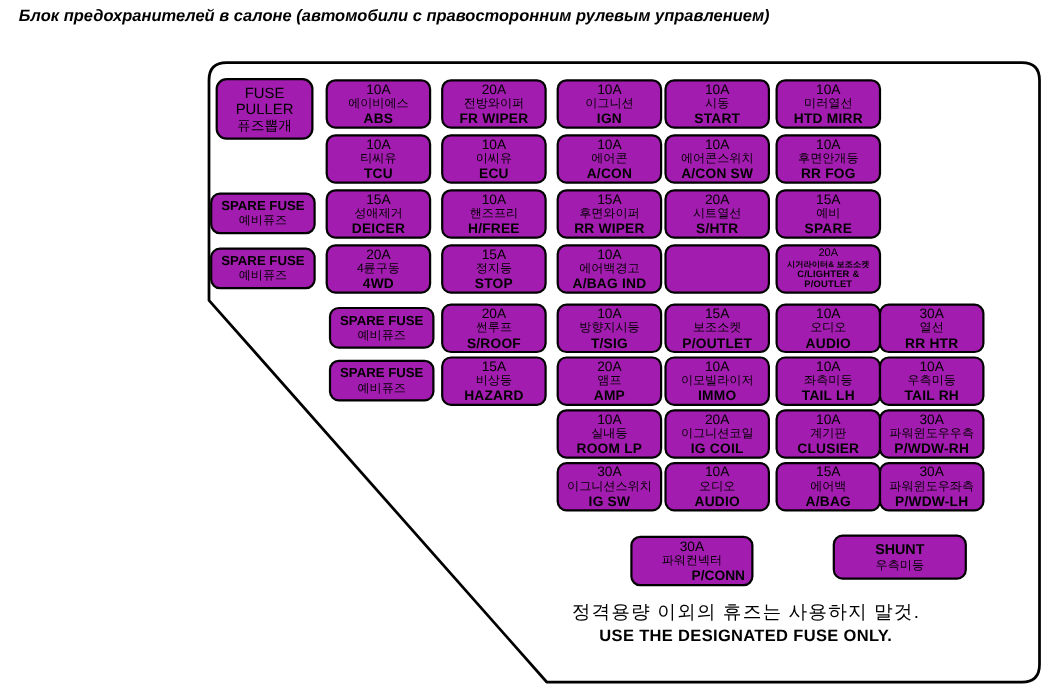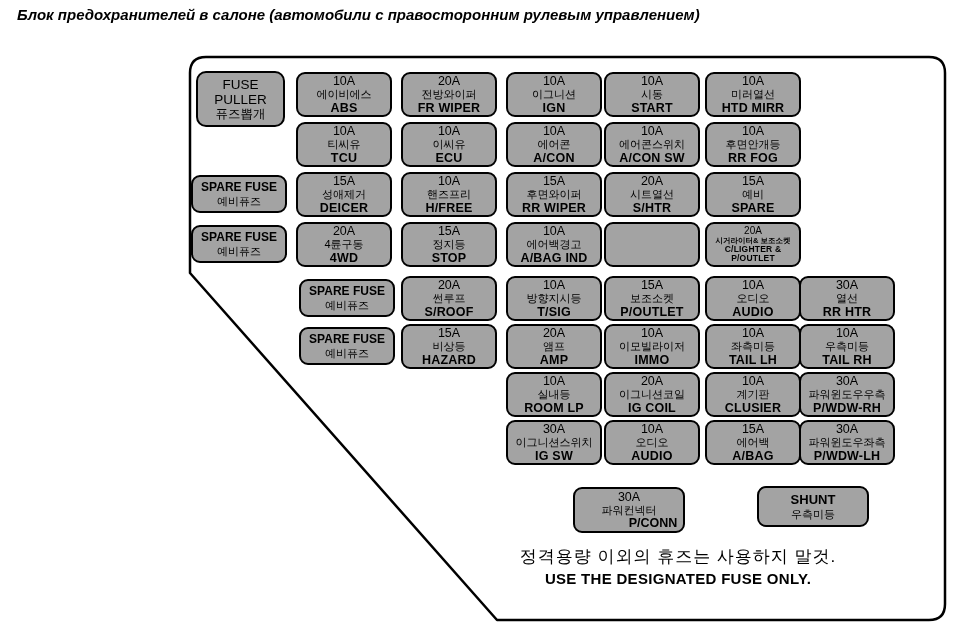--- a/index.html
+++ b/index.html
@@ -1,41 +1,41 @@
 <!DOCTYPE html>
 <html><head>
 <meta charset="utf-8">
 <style>
   * { margin:0; padding:0; box-sizing:border-box; }
   html,body { width:965px; height:632px; background:#fff; overflow:hidden; }
   body { font-family:"Liberation Sans", sans-serif; color:#000; position:relative; }
   .title { position:absolute; left:17px; top:6px; font-size:15px; font-weight:bold; font-style:italic; white-space:nowrap; }
   svg.outline { position:absolute; left:0; top:0; }
-  .box { position:absolute; border:2px solid #000; border-radius:9px; background:#a3a3a3;
+  .box { position:absolute; border:2px solid #000; border-radius:9px; background:#a21caf;
          display:flex; flex-direction:column; align-items:center; justify-content:center;
          text-align:center; line-height:1.12; }
   .fuse { width:96px; height:45px; }
   .fuse .amp { font-size:12.5px; }
   .fuse .kr  { font-size:11px; }
   .fuse .en  { font-size:12.5px; font-weight:bold; letter-spacing:.2px; }
   .fuse.small { line-height:1.05; }
   .fuse.small .amp { font-size:10px; }
   .fuse.small .kr  { font-size:7.5px;font-weight:bold; }
   .fuse.small .en  { font-size:8.5px; font-weight:bold; }
   .puller { left:196px; top:71px; width:89px; height:56px; border-radius:10px; }
   .puller .pl { font-size:13.5px; }
   .puller .pl.kr { font-size:12.5px; }
   .spare { width:96px; height:38px; }
   .spare .sp-en { font-size:12px; font-weight:bold; }
   .spare .sp-kr { font-size:11px; }
   .pconn { left:573px; top:487px; width:112px; height:46px; }
   .pconn .amp { font-size:12.5px; }
   .pconn .kr  { font-size:11px; }
   .pconn .en  { font-size:12.5px; font-weight:bold;margin-left:48px; }
-  .shunt { left:757px; top:486px; width:112px; height:41px; }
+  .shunt { left:757px; top:486px; width:122px; height:41px; }
   .shunt .sh-en { font-size:13px; font-weight:bold; }
   .shunt .kr { font-size:11px; }
   .warnings { position:absolute; left:468px; top:545px; width:420px; text-align:center; }
   .w-kr { font-size:17px; letter-spacing:1px; }
   .w-en { font-size:15px; font-weight:bold; margin-top:2px; letter-spacing:.3px; }
   .w-ar { font-size:25px; font-weight:bold; margin-top:1px; direction:rtl; }
 </style>
 </head>
 <body>
 

